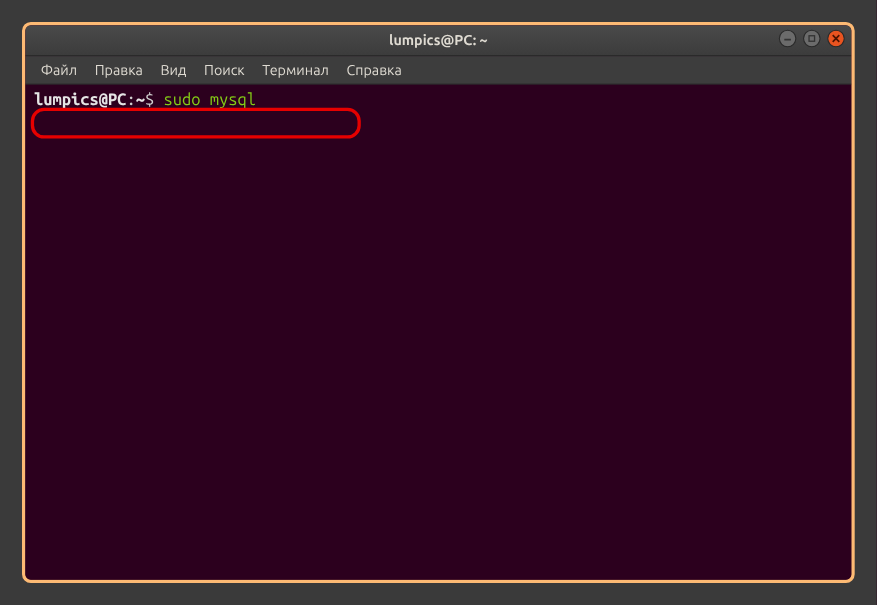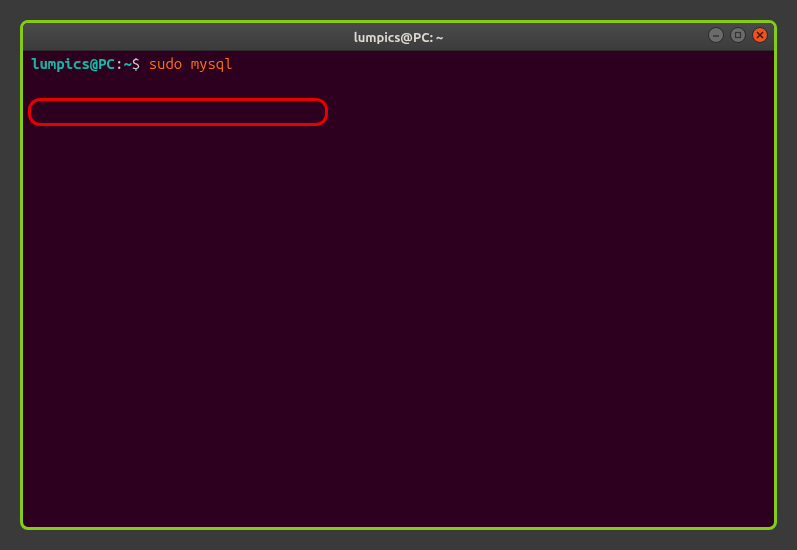--- a/index.html
+++ b/index.html
@@ -14,21 +14,21 @@
       font-family: monospace;
       overflow: hidden;
       position: relative;
     }
     .outer-frame {
       position: absolute;
       top: 20px;
       left: 20px;
       right: 20px;
       bottom: 20px;
-      border: 3px solid #84cc16;
+      border: 3px solid #fdba74;
       border-radius: 8px;
       overflow: hidden;
       background: #2c001e;
     }
     .titlebar {
       height: 28px;
       background: linear-gradient(to bottom, #4a4a4a, #3c3c3c);
       display: flex;
       align-items: center;
       justify-content: center;
@@ -79,24 +79,24 @@
     }
     .terminal-body {
       padding: 4px 8px;
       font-family: "Ubuntu Mono", "DejaVu Sans Mono", monospace;
       font-size: 15px;
       line-height: 18px;
       color: #d0d0d0;
       background: #2c001e;
       height: calc(100% - 54px);
     }
-    .prompt-user { color: #14b8a6; font-weight: bold; }
+    .prompt-user { color: #e5e5e5; font-weight: bold; }
     .prompt-colon { color: #d0d0d0; }
     .prompt-dollar { color: #d0d0d0; }
-    .cmd { color: #f97316; }
+    .cmd { color: #84cc16; }
     .highlight-box {
       position: absolute;
       border: 3px solid #e60000;
       border-radius: 12px;
       left: 28px;
       top: 98px;
       width: 300px;
       height: 28px;
       pointer-events: none;
     }
@@ -120,20 +120,28 @@
       </div>
       <div class="wc-btn wc-close">
         <svg viewBox="0 0 8 8">
             <line x1="1" y1="1" x2="7" y2="7" stroke="#4a1200" stroke-width="1.5"></line>
             <line x1="7" y1="1" x2="1" y2="7" stroke="#4a1200" stroke-width="1.5"></line>
           </svg>
       </div>
     </div>
   </div>
 
+  <div class="menubar">
+    <span class="menu-item">Файл</span>
+    <span class="menu-item">Правка</span>
+    <span class="menu-item">Вид</span>
+    <span class="menu-item">Поиск</span>
+    <span class="menu-item">Терминал</span>
+    <span class="menu-item">Справка</span>
+  </div>
 
   <div class="terminal-body">
     <div>
       <span class="prompt-user">lumpics@PC</span><span class="prompt-colon">:</span><span class="prompt-user">~</span><span class="prompt-dollar">$</span> <span class="cmd">sudo mysql</span>
     </div>
   </div>
 </div>
 
 <div class="highlight-box"></div>
 

